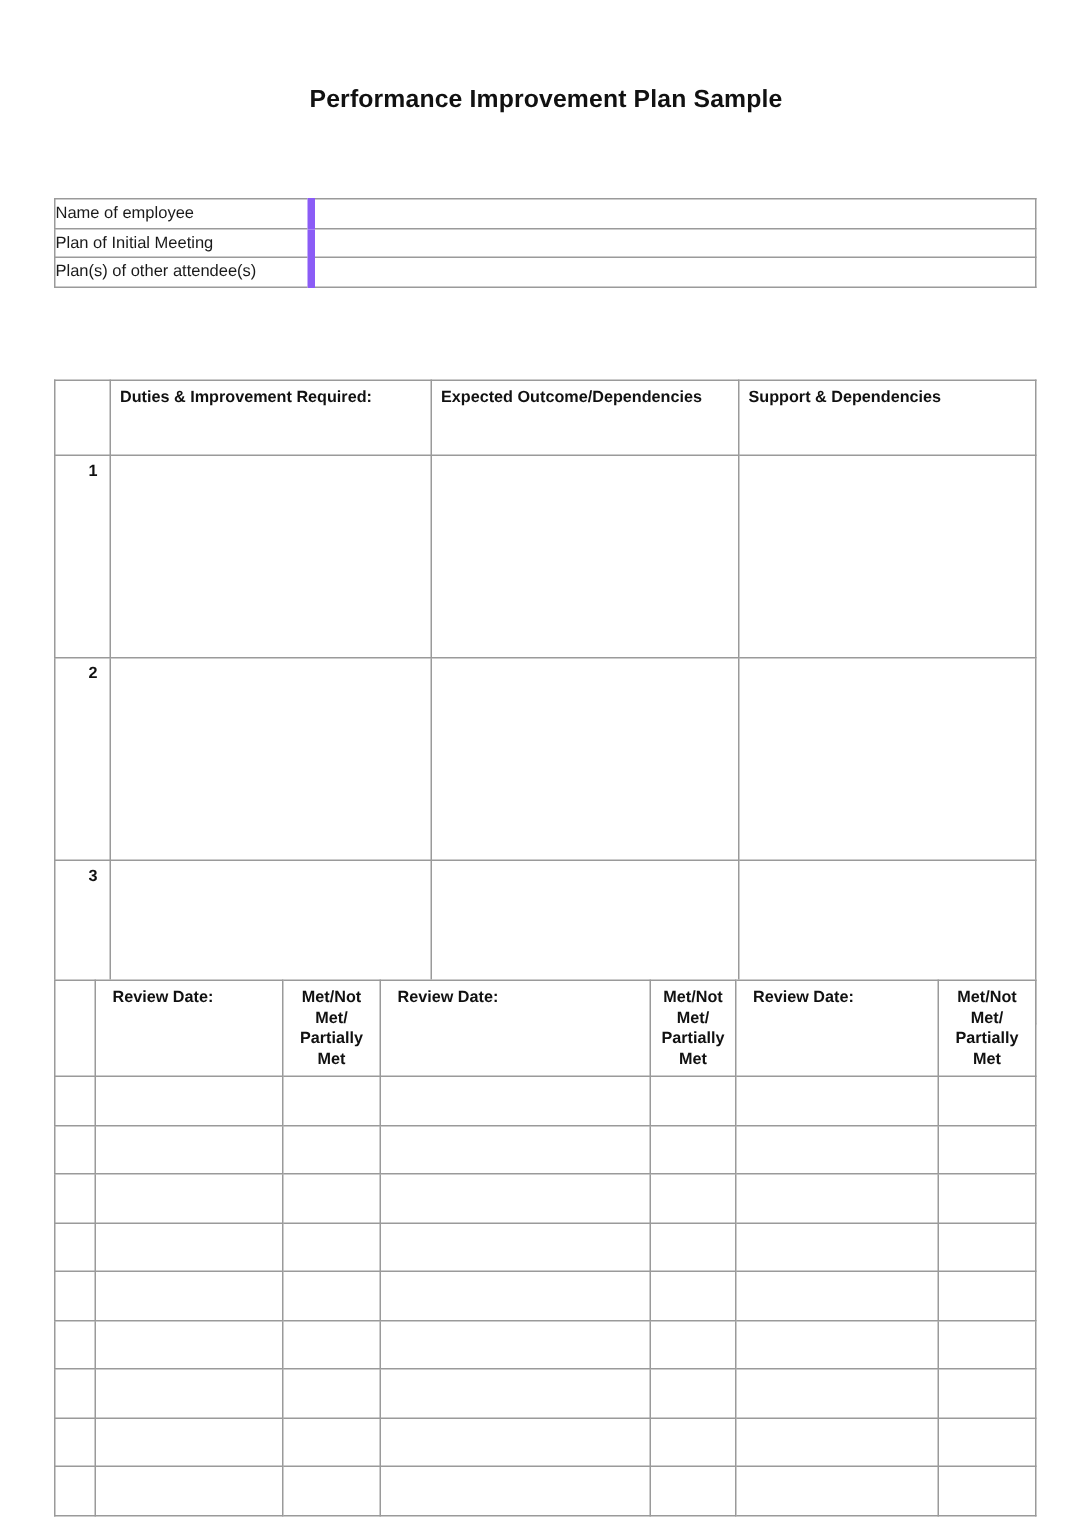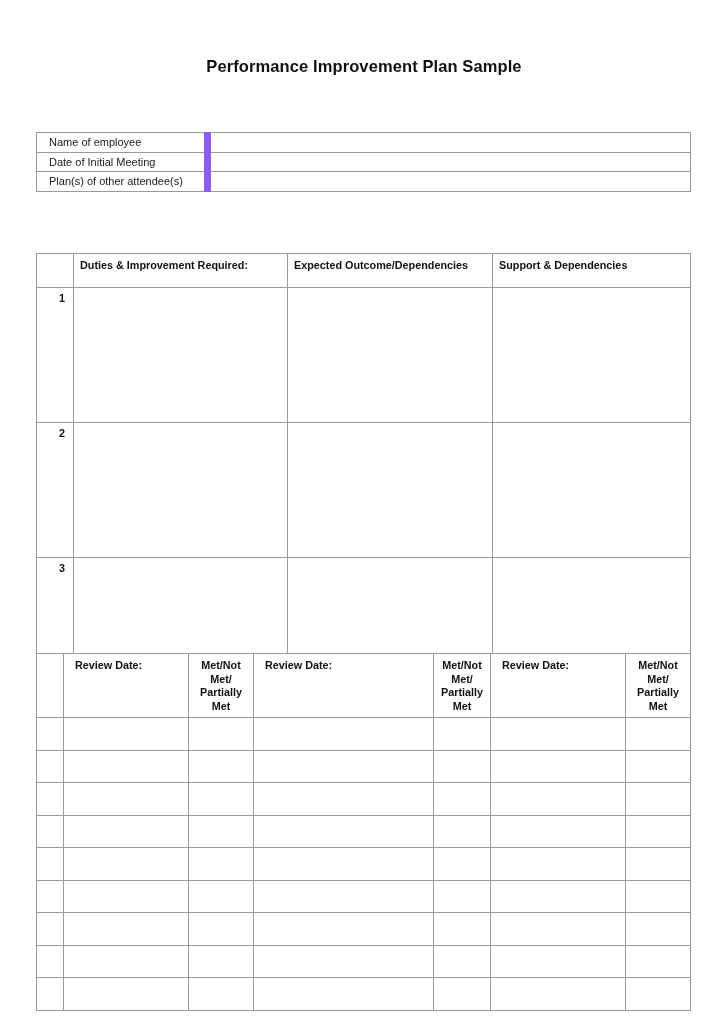--- a/index.html
+++ b/index.html
@@ -64,38 +64,38 @@
   #info-table td {
     height: 18.6px;
     font-size: 11px;
     line-height: 18.6px;
     font-weight: normal;
     color: #1a1a1a;
     white-space: nowrap;
     overflow: hidden;
   }
   #info-table td.label {
-    padding-left: 12px;
-    border-right: 7px solid #8b5cf6;
+    padding-left: 0;
+    border-right: 5px solid #8b5cf6;
   }
   #info-table td.value { }
 
   
   #duties-table {
     left: 36px;
     top: 237px;
     width: 654px;
   }
   #duties-table th {
     height: 28px;
     font-size: 10.8px;
     font-weight: bold;
     text-align: left;
     vertical-align: top;
-    padding: 5px 0 0 6px;
+    padding: 5px 0 16px 6px;
     color: #111111;
     white-space: nowrap;
     overflow: hidden;
     margin-left: 23px;
   }
   #duties-table th.num-col,
   #duties-table td.num-col {
     text-align: right;
     padding-right: 8px;
     padding-left: 0;
@@ -154,21 +154,21 @@
     <colgroup>
       <col style="width:171px">
       <col style="width:483px">
     </colgroup>
     <tbody>
       <tr>
         <td class="label">Name of employee</td>
         <td class="value"></td>
       </tr>
       <tr>
-        <td class="label">Date of Initial Meeting</td>
+        <td class="label">Plan of Initial Meeting</td>
         <td class="value"></td>
       </tr>
       <tr>
         <td class="label">Plan(s) of other attendee(s)</td>
         <td class="value"></td>
       </tr>
     </tbody>
   </table>
 
   <table class="grid" id="duties-table">

